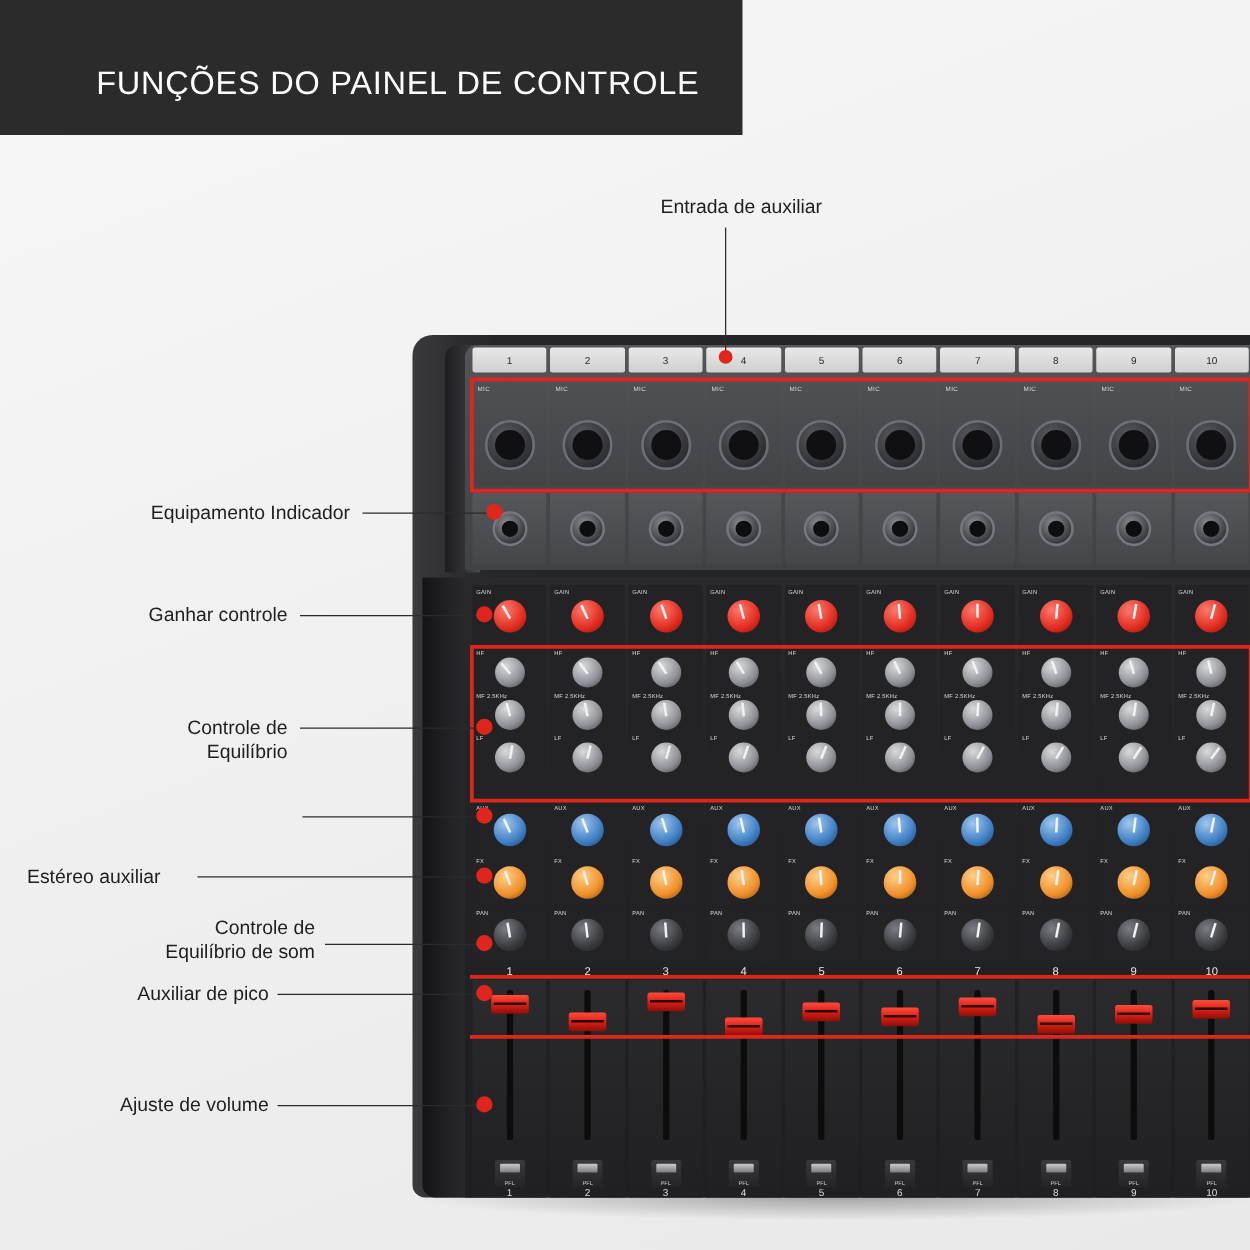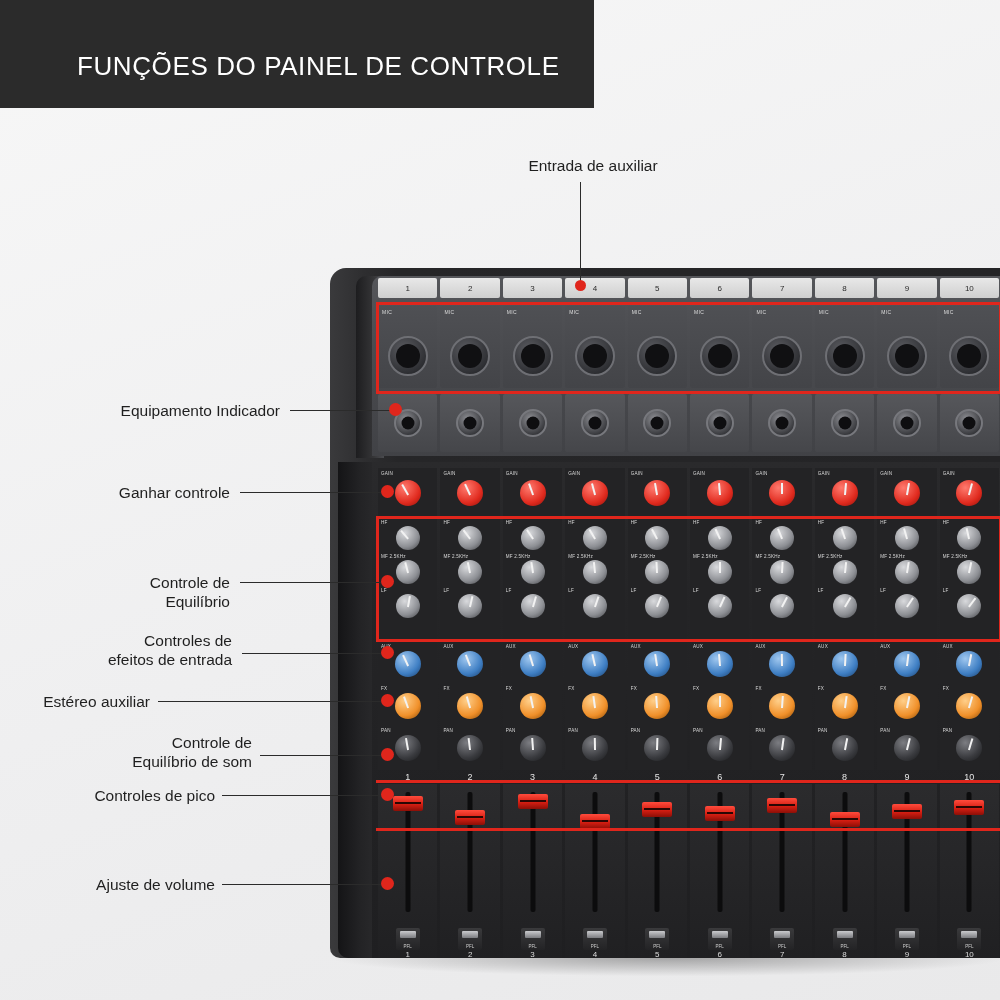--- a/index.html
+++ b/index.html
@@ -1022,35 +1022,33 @@
 
   <div class="label" style="left:30px; top:483px; width:200px;">Ganhar controle</div>
   <div class="leader" style="left:240px; top:492px; width:146px;"></div>
   <div class="dot" style="left:381px; top:485px;"></div>
 
   <div class="label" style="left:30px; top:573px; width:200px;">Controle de
 Equilíbrio</div>
   <div class="leader" style="left:240px; top:582px; width:146px;"></div>
   <div class="dot" style="left:381px; top:575px;"></div>
 
-  <div class="label" style="left:20px; top:631px; width:212px;">Controles de
-efeitos de entrada</div>
   <div class="leader" style="left:242px; top:653px; width:144px;"></div>
   <div class="dot" style="left:381px; top:646px;"></div>
 
-  <div class="label" style="left:0px; top:692px; width:150px;">Estéreo auxiliar</div>
+  <div class="label" style="left:0px; top:692px; width:150px;text-align:center;">Estéreo auxiliar</div>
   <div class="leader" style="left:158px; top:701px; width:228px;"></div>
   <div class="dot" style="left:381px; top:694px;"></div>
 
   <div class="label" style="left:20px; top:733px; width:232px;">Controle de
 Equilíbrio de som</div>
   <div class="leader" style="left:260px; top:755px; width:126px;"></div>
   <div class="dot" style="left:381px; top:748px;"></div>
 
-  <div class="label" style="left:10px; top:786px; width:205px;">Controles de pico</div>
+  <div class="label" style="left:10px; top:786px; width:205px;">Auxiliar de pico</div>
   <div class="leader" style="left:222px; top:795px; width:164px;"></div>
   <div class="dot" style="left:381px; top:788px;"></div>
 
   <div class="label" style="left:10px; top:875px; width:205px;">Ajuste de volume</div>
   <div class="leader" style="left:222px; top:884px; width:164px;"></div>
   <div class="dot" style="left:381px; top:877px;"></div>
 
 </div>
 
 </body></html>

